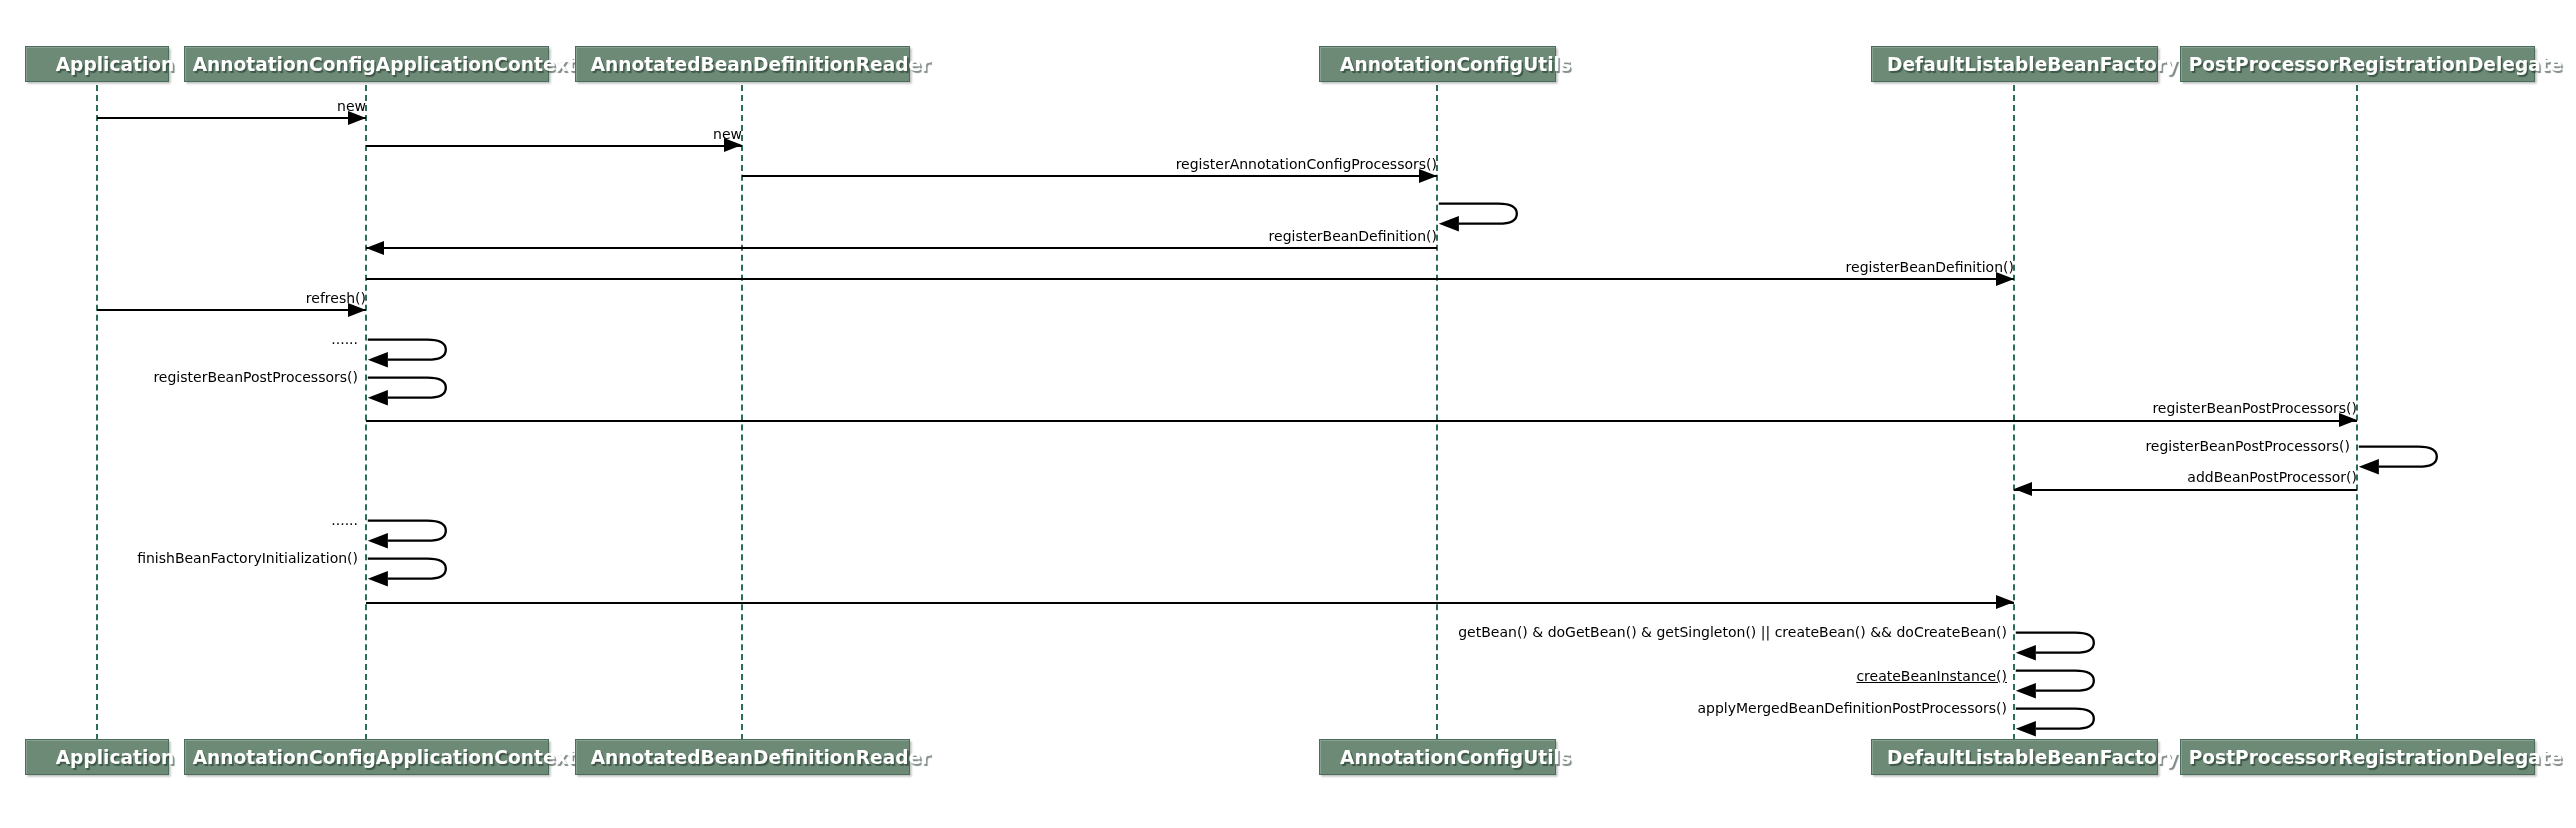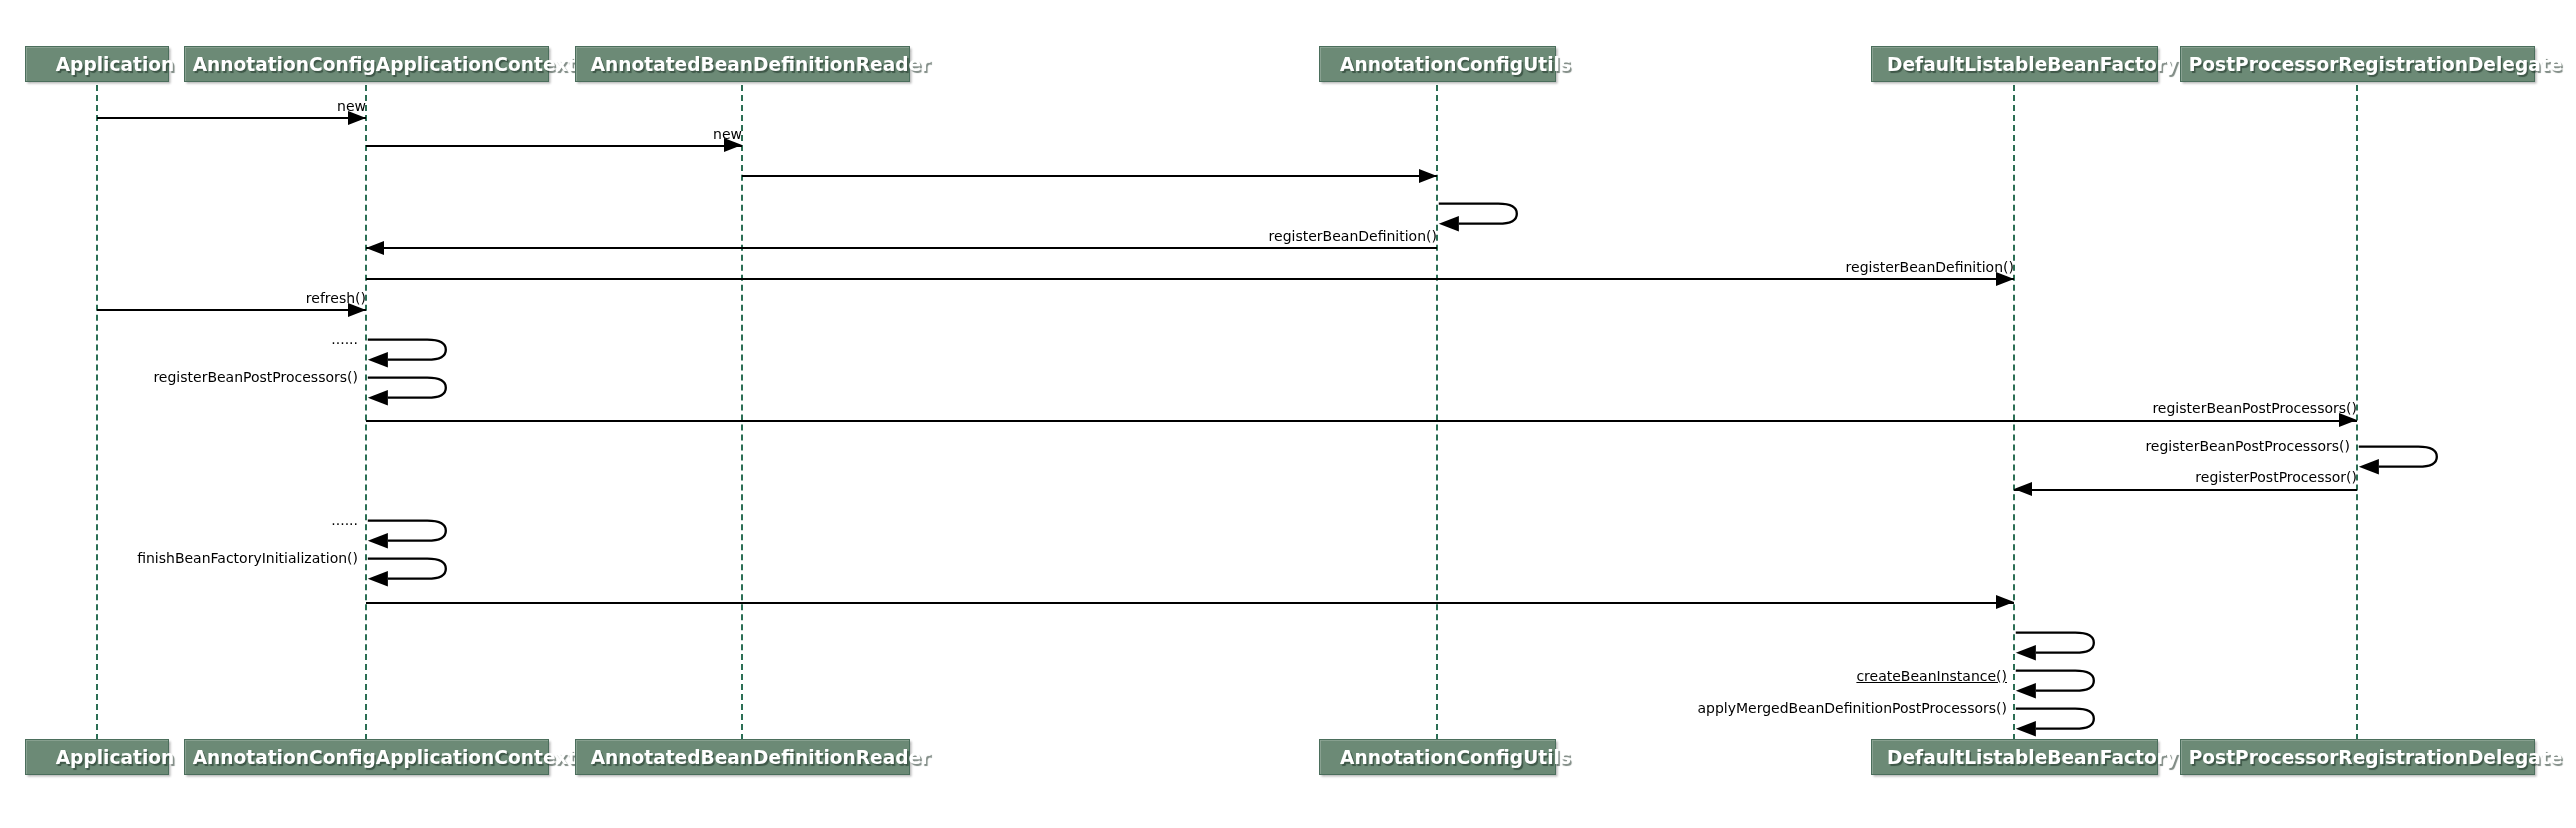--- a/index.html
+++ b/index.html
@@ -96,20 +96,21 @@
     </div>
     <div class="pbox" style="left: 2180px; width: 355px; top: 739px;">
       <span>PostProcessorRegistrationDelegate</span>
     </div>
     <div class="msg-label" style="left: 97px; width: 269px; top: 98px;">new</div>
     <div class="msg-line" style="left: 97px; width: 269px; top: 117px;"></div>
     <div class="arrow-right" style="left: 348px; top: 111px;"></div>
     <div class="msg-label" style="left: 366px; width: 376px; top: 126px;">new</div>
     <div class="msg-line" style="left: 366px; width: 376px; top: 145px;"></div>
     <div class="arrow-right" style="left: 724px; top: 138px;"></div>
+    <div class="msg-label" style="left: 742px; width: 695px; top: 156px;">registerAnnotationConfigProcessors()</div>
     <div class="msg-line" style="left: 742px; width: 695px; top: 175px;"></div>
     <div class="arrow-right" style="left: 1419px; top: 169px;"></div>
     <div class="self-loop" style="left: 1438px; top: 202px;"><svg width="85" height="31" xmlns="http://www.w3.org/2000/svg" viewBox="0 0 110 40">
         <path d="M1 2 H78 Q102 2 102 15 Q102 28 78 28 H27" fill="none" stroke="#000" stroke-width="3"></path>
         <polygon points="1,28 27,18 27,38" fill="#000"></polygon>
       </svg></div>
     <div class="msg-label" style="left: 366px; width: 1071px; top: 228px;">registerBeanDefinition()</div>
     <div class="msg-line" style="left: 366px; width: 1071px; top: 247px;"></div>
     <div class="arrow-left" style="left: 366px; top: 241px;"></div>
     <div class="msg-label" style="left: 366px; width: 1648px; top: 259px;">registerBeanDefinition()</div>
@@ -129,39 +130,40 @@
       </svg></div>
     <div class="self-label" style="right: 2218px; top: 369px;">registerBeanPostProcessors()</div>
     <div class="msg-label" style="left: 366px; width: 1991px; top: 400px;">registerBeanPostProcessors()</div>
     <div class="msg-line" style="left: 366px; width: 1991px; top: 420px;"></div>
     <div class="arrow-right" style="left: 2339px; top: 413px;"></div>
     <div class="self-loop" style="left: 2358px; top: 445px;"><svg width="85" height="31" xmlns="http://www.w3.org/2000/svg" viewBox="0 0 110 40">
         <path d="M1 2 H78 Q102 2 102 15 Q102 28 78 28 H27" fill="none" stroke="#000" stroke-width="3"></path>
         <polygon points="1,28 27,18 27,38" fill="#000"></polygon>
       </svg></div>
     <div class="self-label" style="right: 226px; top: 438px;">registerBeanPostProcessors()</div>
-    <div class="msg-label" style="left: 2014px; width: 343px; top: 469px;">registerPostProcessor()</div>
+    <div class="msg-label" style="left: 2014px; width: 343px; top: 469px;">addBeanPostProcessor()</div>
     <div class="msg-line" style="left: 2014px; width: 343px; top: 489px;"></div>
     <div class="arrow-left" style="left: 2014px; top: 482px;"></div>
     <div class="self-loop" style="left: 367px; top: 519px;"><svg width="85" height="31" xmlns="http://www.w3.org/2000/svg" viewBox="0 0 110 40">
         <path d="M1 2 H78 Q102 2 102 15 Q102 28 78 28 H27" fill="none" stroke="#000" stroke-width="3"></path>
         <polygon points="1,28 27,18 27,38" fill="#000"></polygon>
       </svg></div>
     <div class="self-label" style="right: 2218px; top: 512px;">......</div>
     <div class="self-loop" style="left: 367px; top: 557px;"><svg width="85" height="31" xmlns="http://www.w3.org/2000/svg" viewBox="0 0 110 40">
         <path d="M1 2 H78 Q102 2 102 15 Q102 28 78 28 H27" fill="none" stroke="#000" stroke-width="3"></path>
         <polygon points="1,28 27,18 27,38" fill="#000"></polygon>
       </svg></div>
     <div class="self-label" style="right: 2218px; top: 550px;">finishBeanFactoryInitialization()</div>
     <div class="msg-line" style="left: 366px; width: 1648px; top: 602px;"></div>
     <div class="arrow-right" style="left: 1996px; top: 595px;"></div>
     <div class="self-loop" style="left: 2015px; top: 631px;"><svg width="85" height="31" xmlns="http://www.w3.org/2000/svg" viewBox="0 0 110 40">
         <path d="M1 2 H78 Q102 2 102 15 Q102 28 78 28 H27" fill="none" stroke="#000" stroke-width="3"></path>
         <polygon points="1,28 27,18 27,38" fill="#000"></polygon>
       </svg></div>
+    <div class="self-label" style="right: 569px; top: 624px;">getBean() &amp; doGetBean() &amp; getSingleton() || createBean() &amp;&amp; doCreateBean()</div>
     <div class="self-loop" style="left: 2015px; top: 669px;"><svg width="85" height="31" xmlns="http://www.w3.org/2000/svg" viewBox="0 0 110 40">
         <path d="M1 2 H78 Q102 2 102 15 Q102 28 78 28 H27" fill="none" stroke="#000" stroke-width="3"></path>
         <polygon points="1,28 27,18 27,38" fill="#000"></polygon>
       </svg></div>
     <div class="self-label" style="right: 569px; top: 668px; text-decoration: underline;">createBeanInstance()</div>
     <div class="self-loop" style="left: 2015px; top: 707px;"><svg width="85" height="31" xmlns="http://www.w3.org/2000/svg" viewBox="0 0 110 40">
         <path d="M1 2 H78 Q102 2 102 15 Q102 28 78 28 H27" fill="none" stroke="#000" stroke-width="3"></path>
         <polygon points="1,28 27,18 27,38" fill="#000"></polygon>
       </svg></div>
     <div class="self-label" style="right: 569px; top: 700px;">applyMergedBeanDefinitionPostProcessors()</div>

